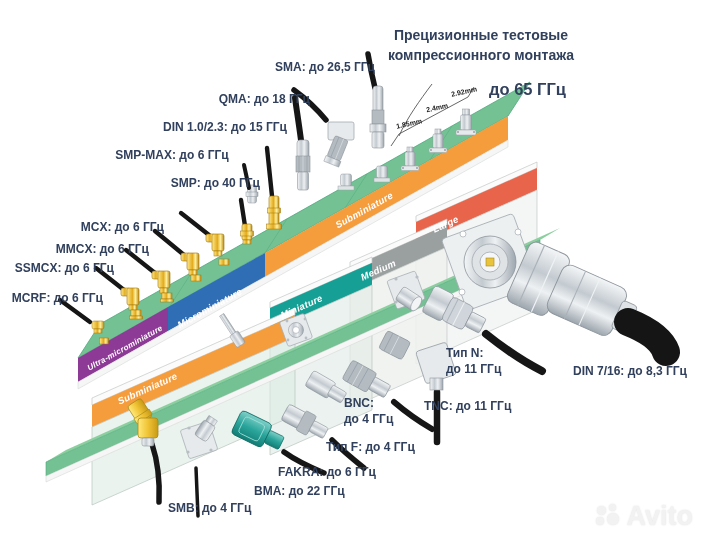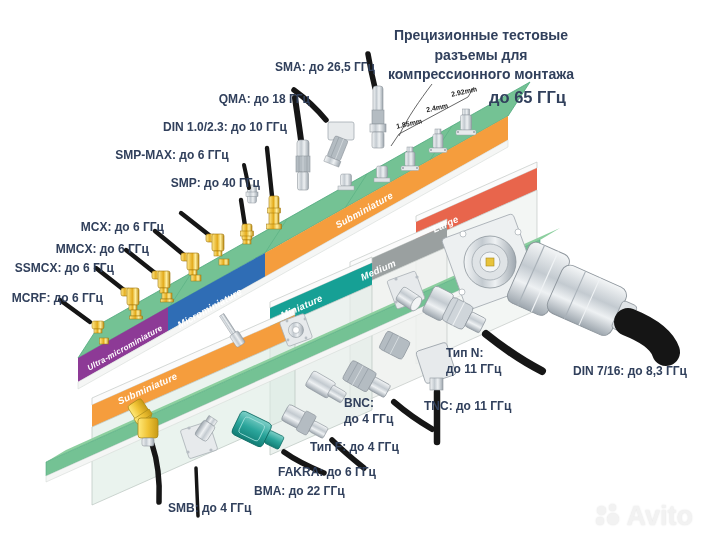--- a/index.html
+++ b/index.html
@@ -17,28 +17,28 @@
   #l-smp{left:90px;top:176px;}
   #l-smpm{left:35px;top:200px;}
   #l-mcx{left:-6px;top:220px;}
   #l-mmcx{left:-21px;top:242px;}
   #l-ssmcx{left:-56px;top:261px;}
   #l-mcrf{left:-67px;top:291px;}
   
   #l-smb{left:168px;top:501px;}
   #l-bma{left:214px;top:484px;margin-left:40px;}
   #l-fakra{left:278px;top:465px;}
-  #l-tipf{left:310px;top:440px;}
+  #l-tipf{left:326px;top:440px;}
   #l-bnc{left:344px;top:396px;}
   #l-tnc{left:424px;top:399px;}
   #l-tipn{left:446px;top:346px;}
   #l-din716{left:573px;top:364px;}
   
   #anno{left:383px;top:26px;width:196px;text-align:center;line-height:1.4;font-size:14px;}
-  #anno-freq{left:489px;top:88px;font-size:16.5px;}
+  #anno-freq{left:489px;top:80px;font-size:16.5px;}
   .mm{position:absolute;color:#222;font-size:7px;font-weight:bold;transform:rotate(-12deg);}
   #mm185{left:396px;top:120px;}
   #mm24{left:426px;top:104px;}
   #mm292{left:451px;top:88px;}
   
   .band-label{position:absolute;color:#fff;font-weight:bold;font-style:italic;font-size:9.5px;
               white-space:nowrap;transform-origin:left center;letter-spacing:.3px;}
   #b-ultra{left:88px;top:364px;font-size:8px;transform:rotate(-29deg);}
   #b-micro{left:178px;top:320px;transform:rotate(-29deg);}
   #b-subtop{left:336px;top:220px;transform:rotate(-29deg);}
@@ -372,21 +372,21 @@
     <line x1="16" y1="-26" x2="16" y2="26" stroke="#f0f3f5" stroke-width="1"></line>
     <rect x="46" y="-15" width="16" height="30" rx="4" fill="#dfe3e6" stroke="#8d959c" stroke-width="0.8"></rect>
   </g>
   <path d="M628,322 C648,330 662,340 666,352" stroke="#151515" stroke-width="28" stroke-linecap="round" fill="none"></path>
 
   <line x1="60" y1="300" x2="88" y2="321" stroke="#161616" stroke-width="2.5"></line>
 </svg>
 
   <div class="lbl r" id="l-sma">SMA: до 26,5 ГГц</div>
   <div class="lbl r" id="l-qma">QMA: до 18 ГГц</div>
-  <div class="lbl r" id="l-din1023">DIN 1.0/2.3: до 10 ГГц</div>
+  <div class="lbl r" id="l-din1023">DIN 1.0/2.3: до 15 ГГц</div>
   <div class="lbl r" id="l-smpmax">SMP-MAX: до 6 ГГц</div>
   <div class="lbl r" id="l-smp">SMP: до 40 ГГц</div>
   <div class="lbl r" id="l-mcx">MCX: до 6 ГГц</div>
   <div class="lbl r" id="l-mmcx">MMCX: до 6 ГГц</div>
   <div class="lbl r" id="l-ssmcx">SSMCX: до 6 ГГц</div>
   <div class="lbl r" id="l-mcrf">MCRF: до 6 ГГц</div>
 
   <div class="lbl" id="l-smb">SMB: до 4 ГГц</div>
   <div class="lbl" id="l-bma">BMA: до 22 ГГц</div>
   <div class="lbl" id="l-fakra">FAKRA: до 6 ГГц</div>
@@ -397,21 +397,20 @@
   </div>
   <div class="lbl" id="l-tnc">TNC: до 11 ГГц</div>
   <div class="lbl lbl2" id="l-tipn">
     <div>Тип N:</div>
     <div>до 11 ГГц</div>
   </div>
   <div class="lbl" id="l-din716">DIN 7/16: до 8,3 ГГц</div>
 
   <div class="lbl" id="anno">
     <div>Прецизионные тестовые</div>
-    <div>разъемы для</div>
     <div>компрессионного монтажа</div>
   </div>
   <div class="lbl" id="anno-freq">до 65 ГГц</div>
 
   <div class="mm" id="mm185">1.85mm</div>
   <div class="mm" id="mm24">2.4mm</div>
   <div class="mm" id="mm292">2.92mm</div>
 
   <div class="band-label" id="b-ultra">Ultra-microminiature</div>
   <div class="band-label" id="b-micro">Microminiature</div>

